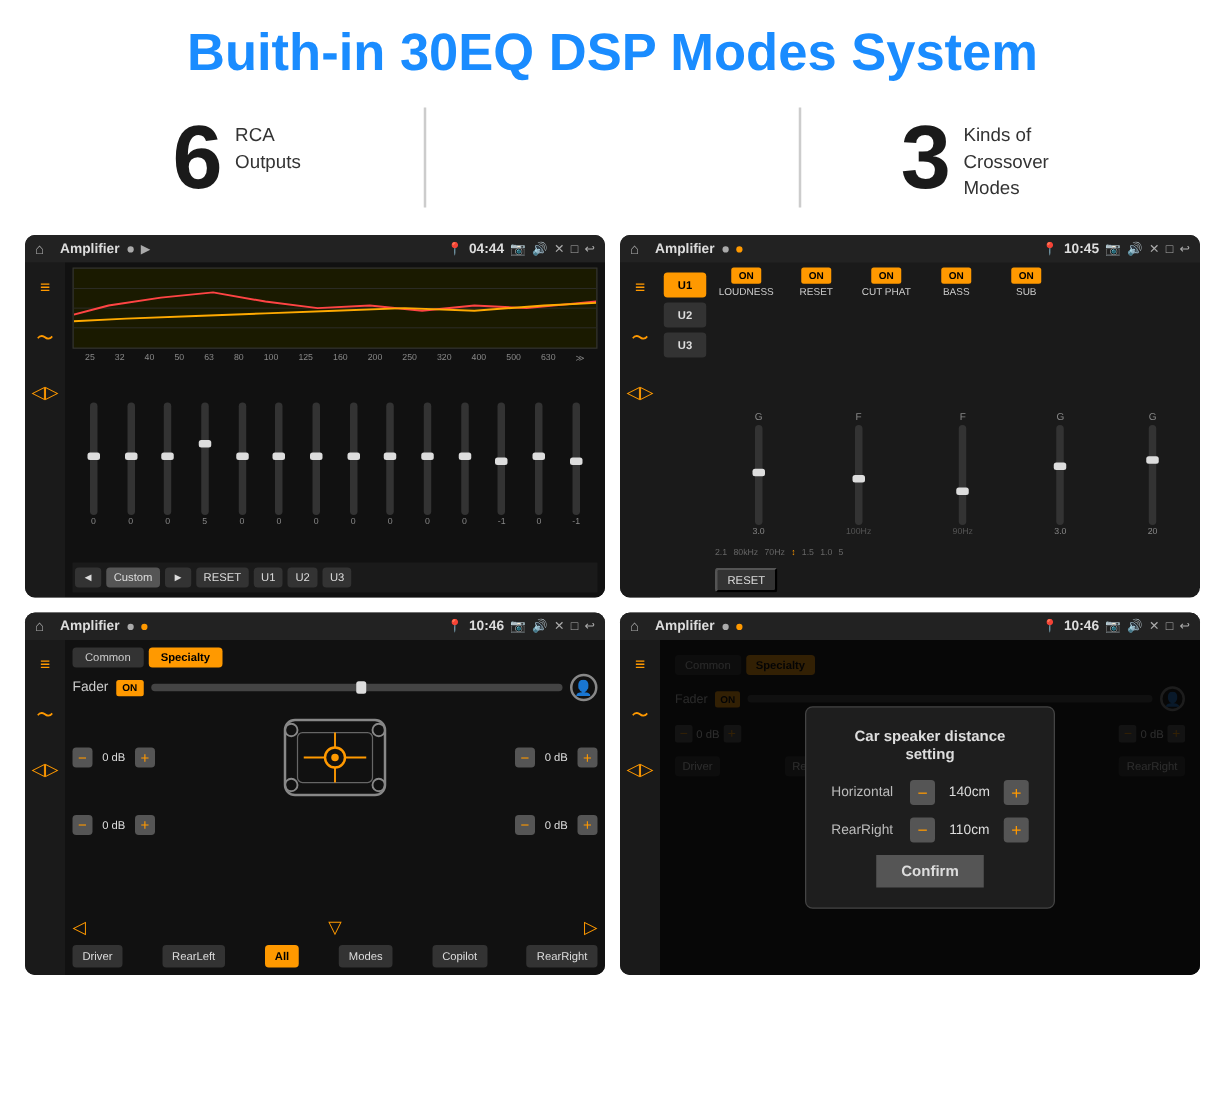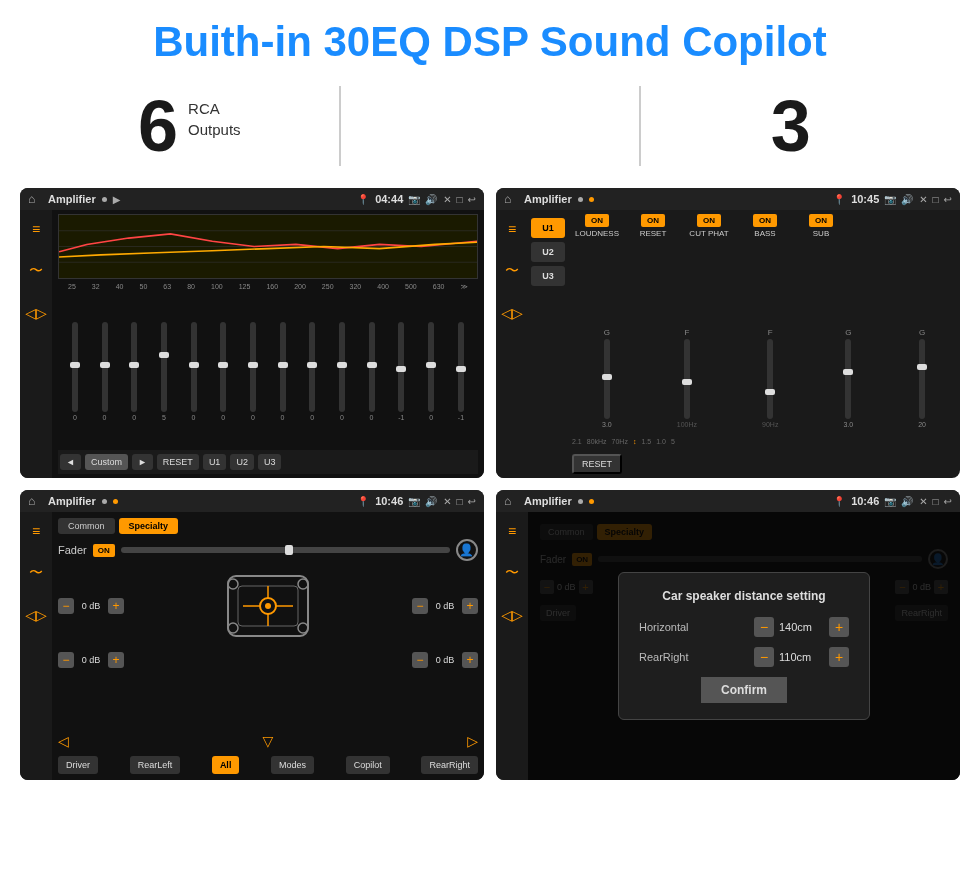--- a/index.html
+++ b/index.html
@@ -521,21 +521,21 @@
       align-items: center;
       justify-content: center;
       z-index: 10;
     }
 
     .dialog-box {
       background: #1e1e1e;
       border: 1px solid #444;
       border-radius: 6px;
       padding: 16px 20px;
-      width: 252px;
+      width: 200px;
     }
 
     .dialog-title {
       font-size: 12px;
       color: #ddd;
       text-align: center;
       margin-bottom: 14px;
       font-weight: 600;
     }
 
@@ -567,21 +567,21 @@
       justify-content: center;
       color: #f90;
       font-size: 14px;
       cursor: pointer;
     }
 
     .d-val {
       font-size: 11px;
       color: #ddd;
       min-width: 45px;
-      text-align: left;
+      text-align: center;
     }
 
     .dialog-confirm-btn {
       background: #555;
       color: #ddd;
       border: none;
       border-radius: 0;
       font-size: 12px;
       padding: 6px 20px;
       cursor: pointer;
@@ -607,33 +607,34 @@
 
     
     .status-icon {
       font-size: 10px;
       color: #aaa;
     }
   </style>
 </head>
 <body>
 
-<div class="page-title">Buith-in 30EQ DSP Sound Copilot</div>
+<div class="page-title">Buith-in 30EQ DSP Modes System</div>
 
 <div class="stats-row">
   <div class="stat-item">
     <span class="stat-number">6</span>
     <span class="stat-desc">RCA<br>Outputs</span>
   </div>
   <div class="stat-divider"></div>
   <div class="stat-item">
   </div>
   <div class="stat-divider"></div>
   <div class="stat-item">
     <span class="stat-number">3</span>
+    <span class="stat-desc">Kinds of<br>Crossover Modes</span>
   </div>
 </div>
 
 <div class="screens-grid">
 
   <div class="screen-box eq-screen">
     <div class="status-bar">
       <div class="status-left">
         <span class="home-icon">⌂</span>
         <span class="status-title">Amplifier</span>

